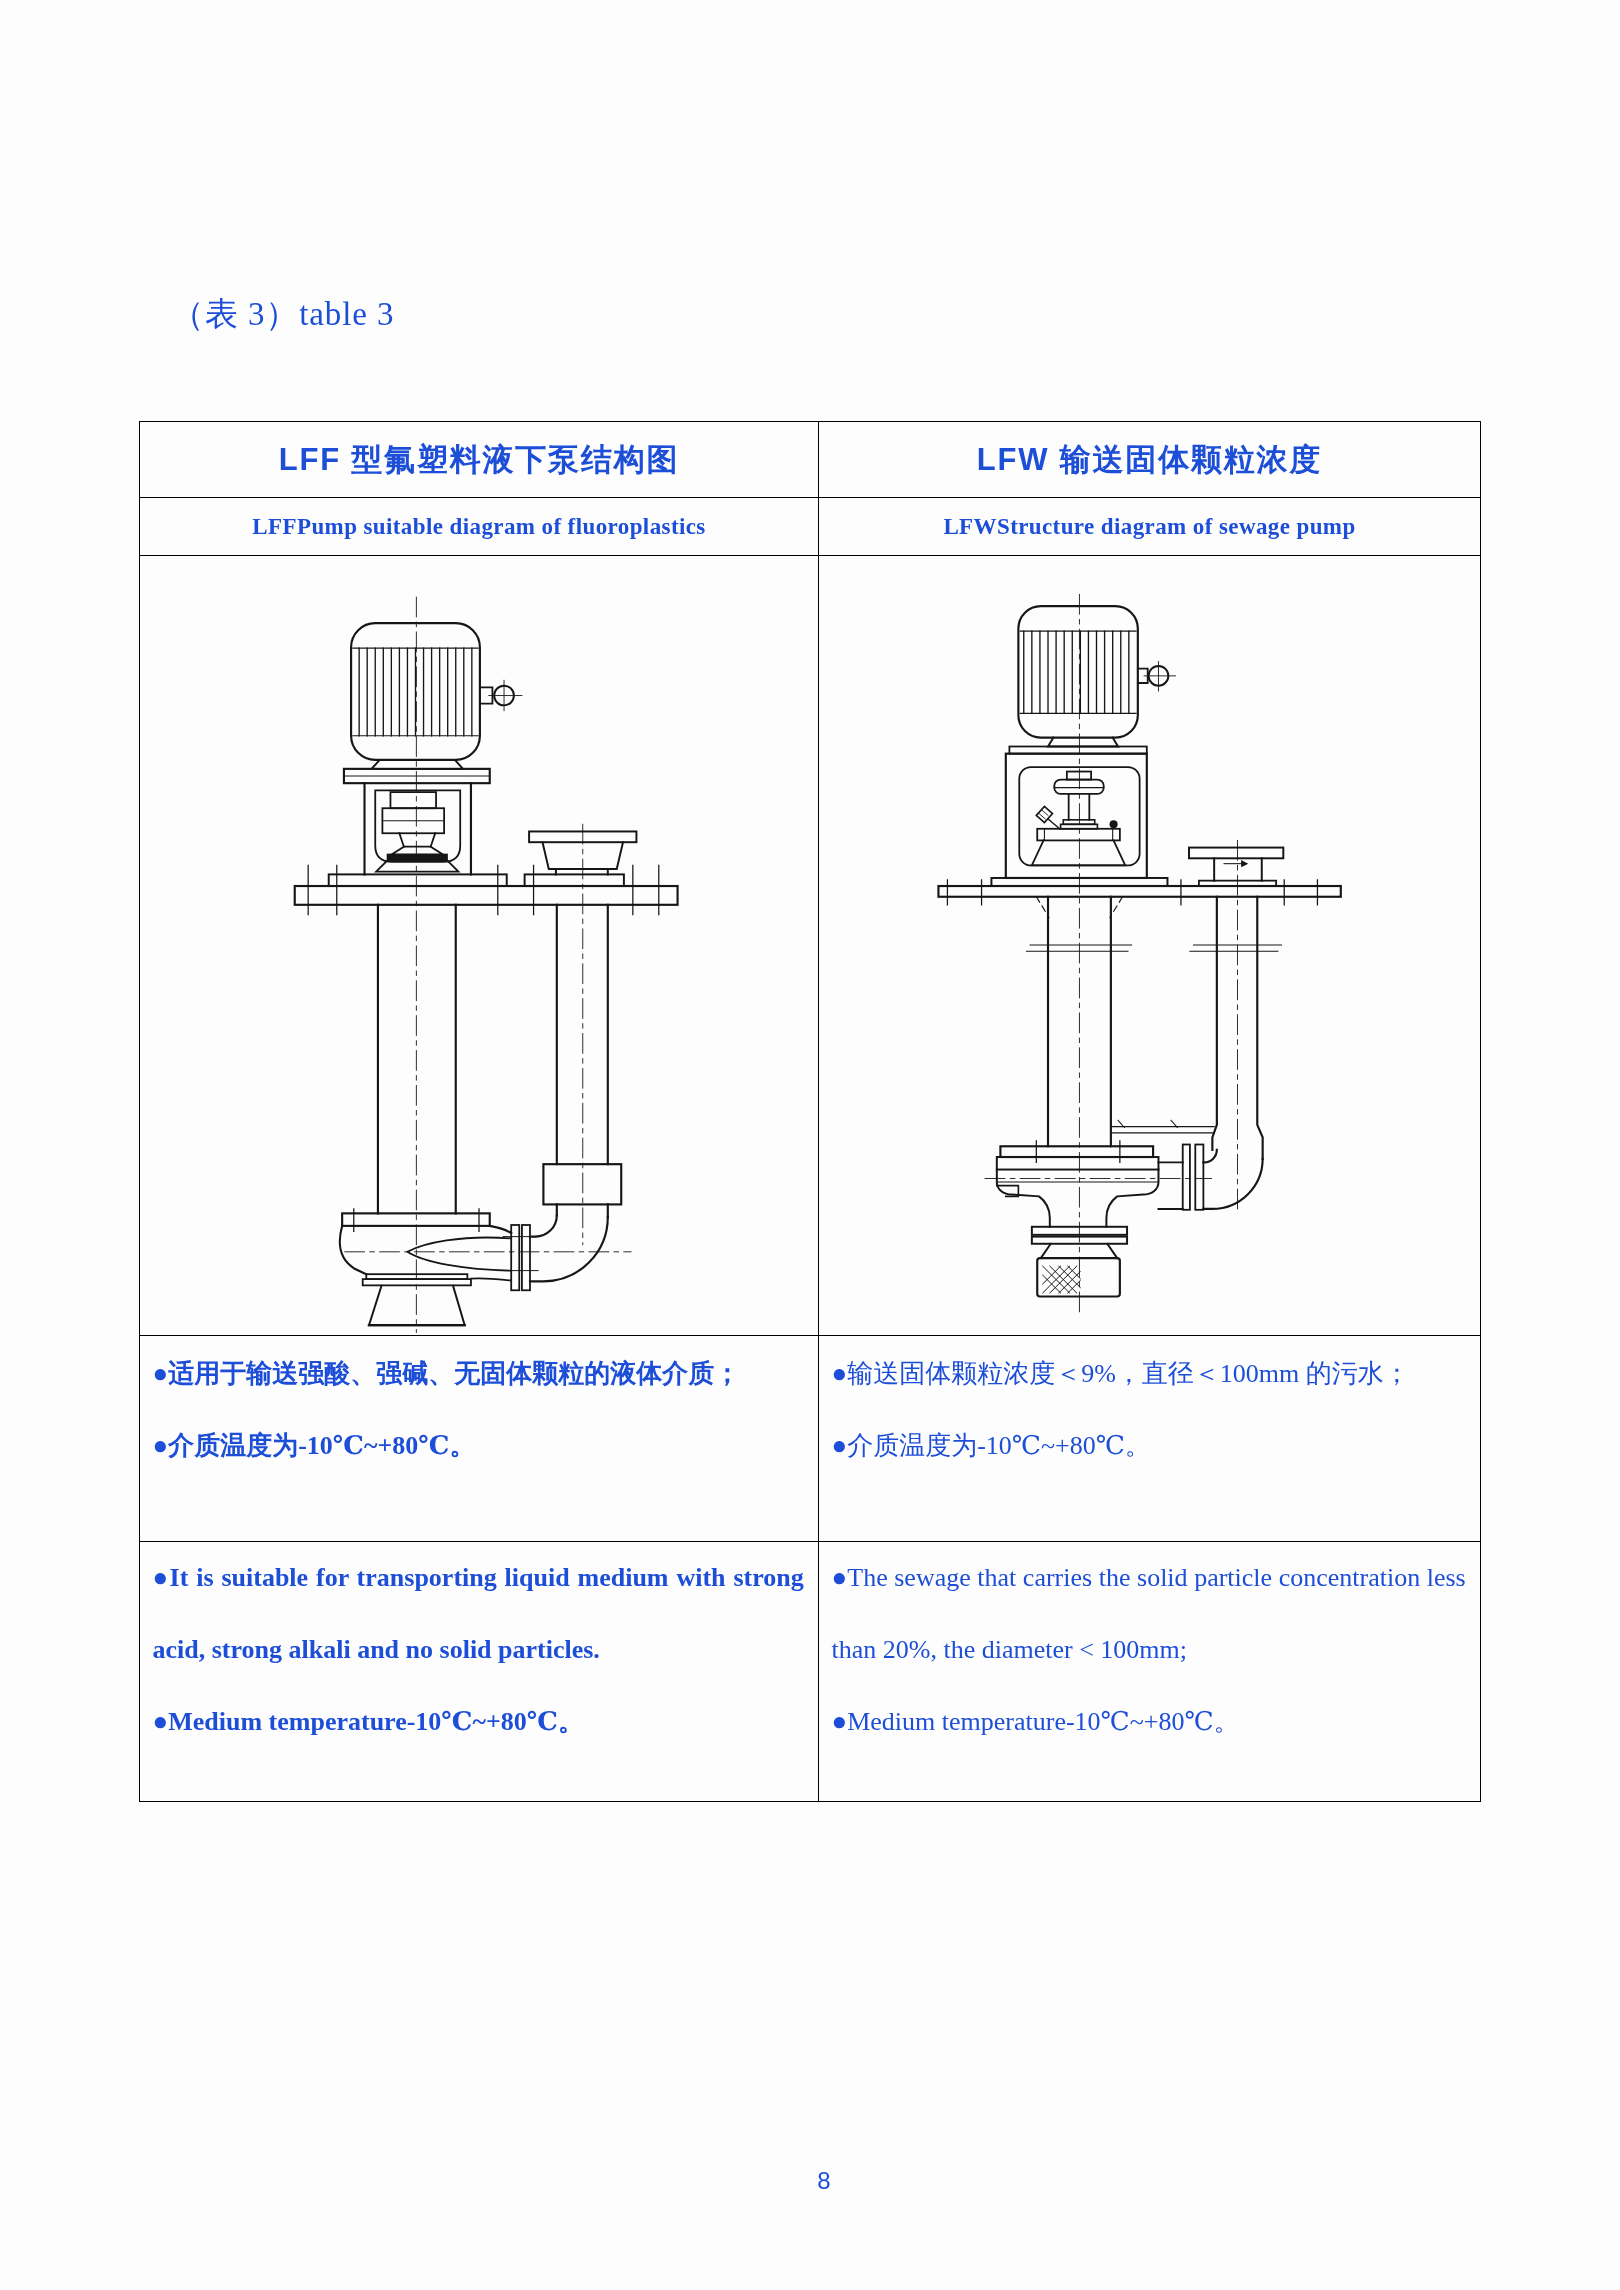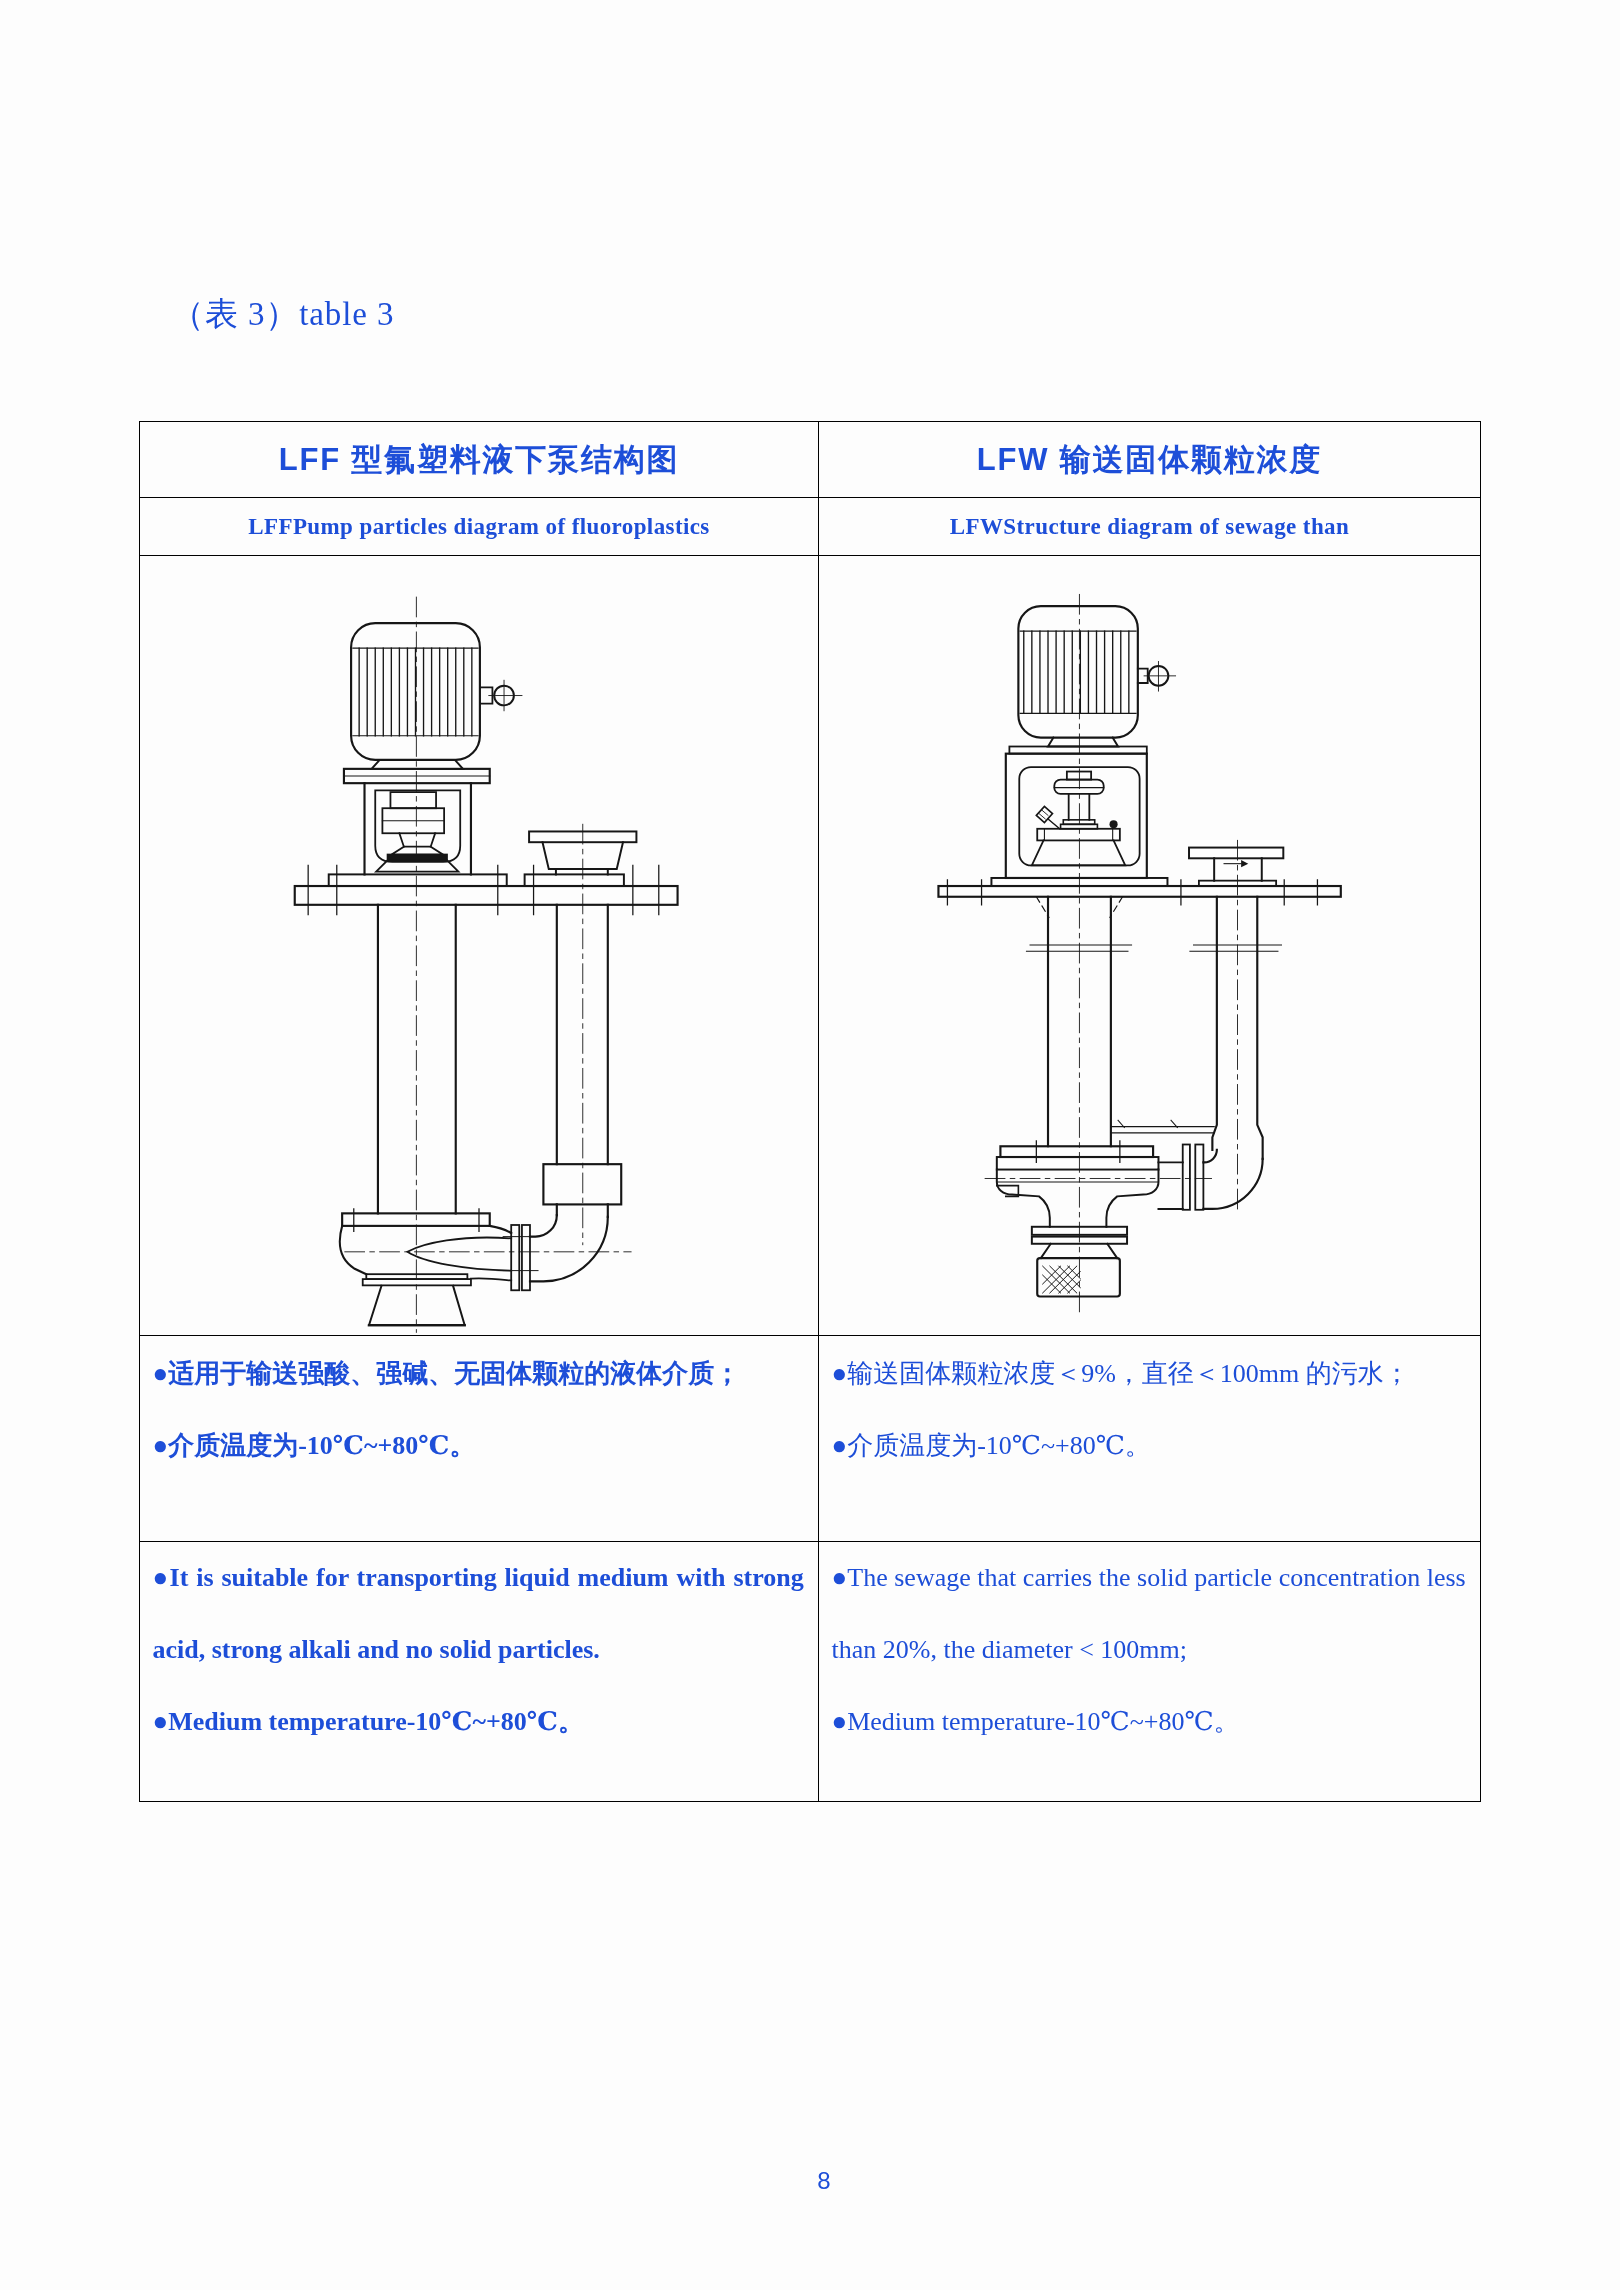--- a/index.html
+++ b/index.html
@@ -55,22 +55,22 @@
 
 <div class="page">
 
   <div class="doc-title">（表 3）table 3</div>
 
   <div class="tbl">
 
     <div class="cell cl rb hdr-cn">LFF 型氟塑料液下泵结构图</div>
     <div class="cell rb hdr-cn">LFW 输送固体颗粒浓度</div>
 
-    <div class="cell cl rb hdr-en">LFFPump particles diagram of fluoroplastics</div>
-    <div class="cell rb hdr-en">LFWStructure diagram of sewage than</div>
+    <div class="cell cl rb hdr-en">LFFPump suitable diagram of fluoroplastics</div>
+    <div class="cell rb hdr-en">LFWStructure diagram of sewage pump</div>
 
     <div class="cell cl rb">
       <svg class="diag" viewBox="157 622 758 871" preserveAspectRatio="none" xmlns="http://www.w3.org/2000/svg">
         <g stroke="#161616" fill="none" stroke-width="2.4" stroke-linecap="square">
 
           <path d="M466 668 V1490" stroke-width="1" stroke-dasharray="22 6 5 6"></path>
 
           <rect x="393" y="697" width="144" height="153" rx="27"></rect>
           <path d="M395 725 H535 M395 823 H535" stroke-width="1.3"></path>
           <path stroke-width="1.5" d="M402 725 V823 M411 725 V823 M420 725 V823 M429 725 V823 M438 725 V823 M447 725 V823 M456 725 V823 M465 725 V823 M474 725 V823 M483 725 V823 M492 725 V823 M501 725 V823 M510 725 V823 M519 725 V823 M528 725 V823"></path>

